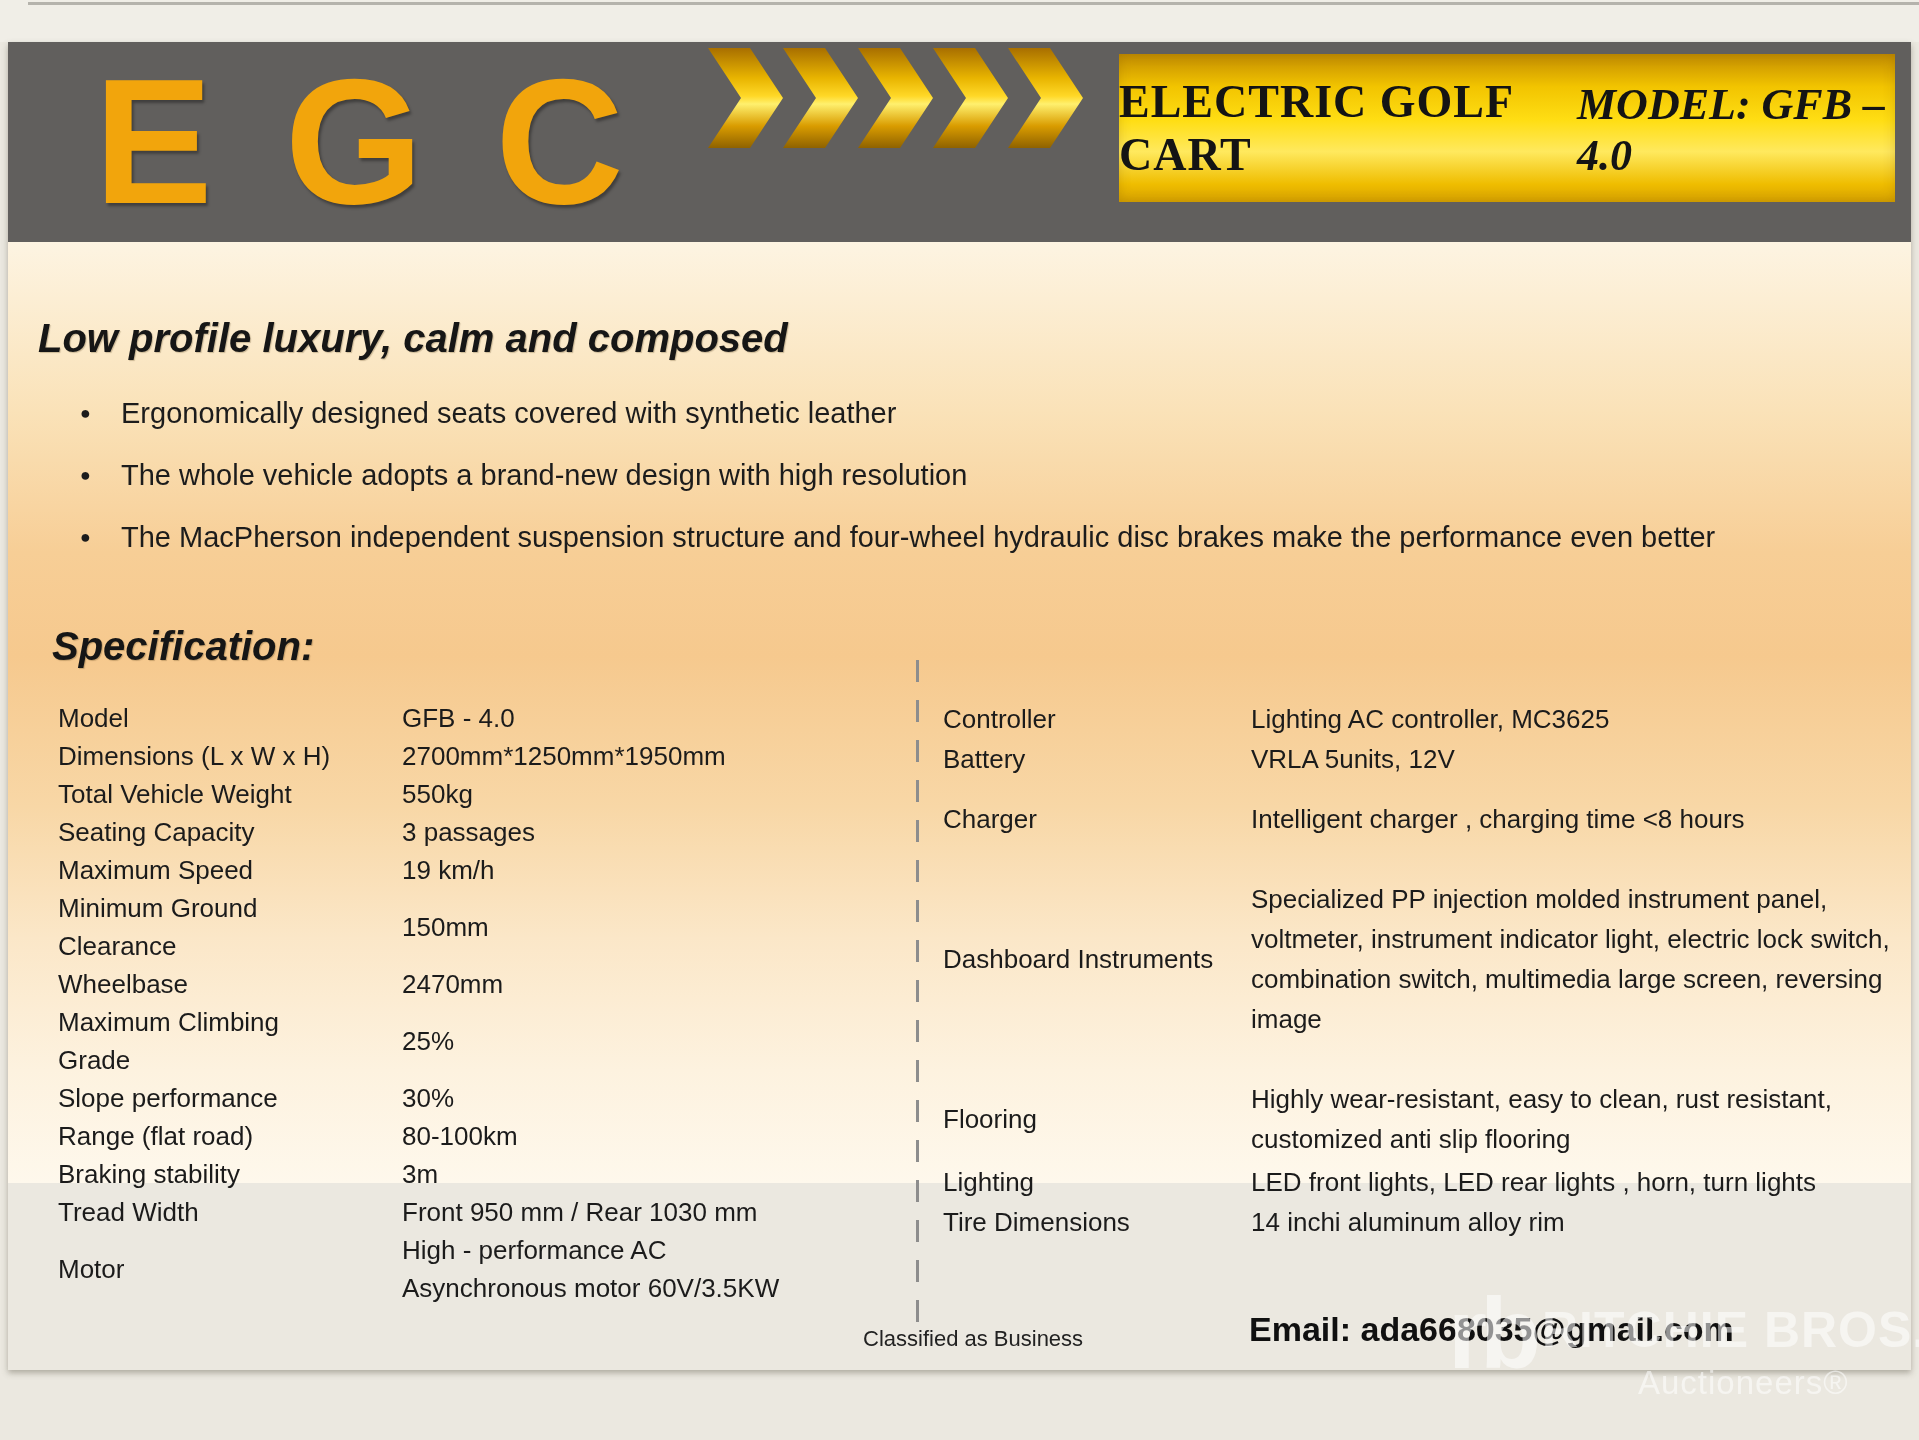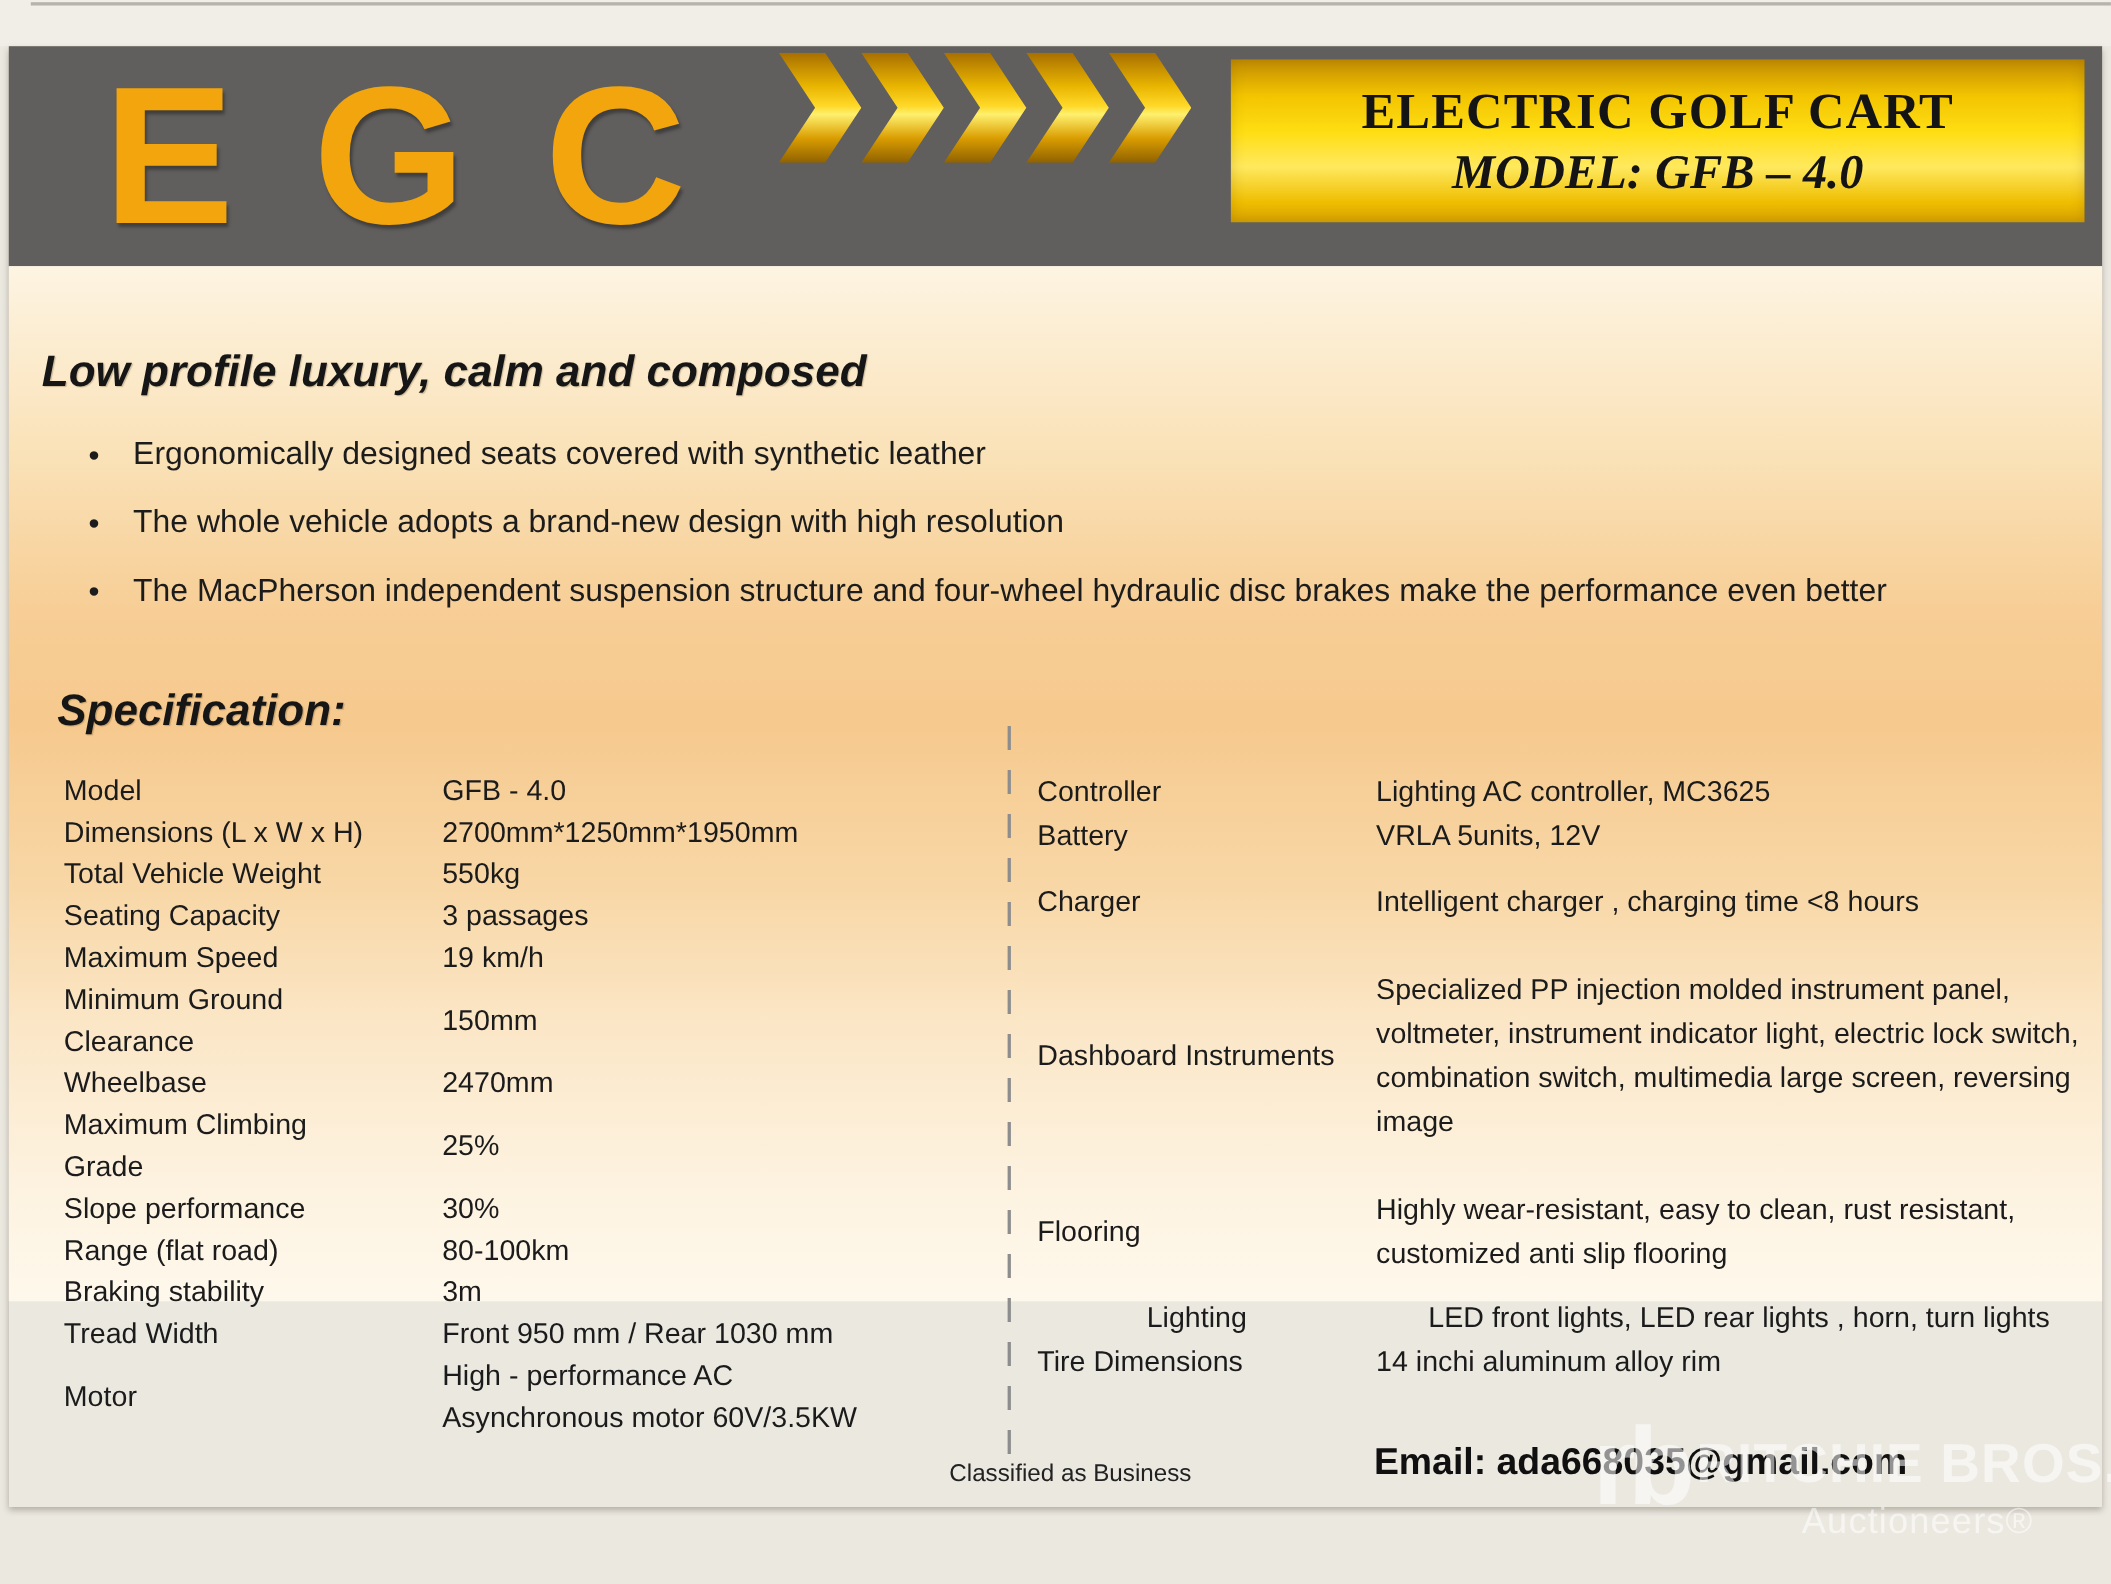--- a/index.html
+++ b/index.html
@@ -11,21 +11,21 @@
   
   .slide{position:absolute;left:8px;top:42px;width:1903px;height:1328px;
          box-shadow:0 3px 6px rgba(100,95,80,.45);}
   .slide-header{position:relative;height:200px;background:#615F5D;display:flex;}
   .logo-text{margin-left:86px;font-size:178px;font-weight:bold;color:#F2A50C;
              letter-spacing:72px;line-height:200px;white-space:nowrap;
              text-shadow:2px 3px 3px rgba(0,0,0,.35);}
   .chevrons{margin-left:12px;margin-top:6px;flex:none;}
   .badge{margin-left:auto;margin-right:16px;width:776px;height:148px;margin-top:12px;
          background:linear-gradient(180deg,#C28C00 0%,#F2C400 22%,#FFDE14 45%,#FFE95E 66%,#EFBD00 88%,#D7A300 100%);
-         display:flex;flex-direction:column;justify-content:center;align-items:center;
+         display:flex;flex-direction:row;justify-content:center;align-items:center;
          box-shadow:inset 0 0 12px rgba(120,80,0,.25);}
   .badge-line1{font-family:"Liberation Serif", serif;font-weight:bold;font-size:46px;color:#141414;letter-spacing:1px;}
   .badge-line2{font-family:"Liberation Serif", serif;font-weight:bold;font-style:italic;font-size:44px;color:#141414;margin-top:4px;}
 
   .slide-body{position:relative;height:941px;
       background:linear-gradient(180deg,#FDF4E2 0%, #FAE2B8 18%, #F7CE96 33%, #F6C98E 44%,
                                  #F8D7A6 60%, #FBE7C8 74%, #FDF2DF 88%, #FEF8EC 100%);}
   .tagline{position:absolute;left:30px;top:74px;font-size:40px;font-weight:bold;font-style:italic;
            color:#161616;text-shadow:1px 1px 1px rgba(60,40,0,.25);}
   ul.bullets{position:absolute;left:66px;top:140px;width:1800px;margin:0;padding:0;list-style:none;}
@@ -35,21 +35,21 @@
                 color:#161616;text-shadow:1px 1px 1px rgba(60,40,0,.25);}
 
   .spec-col{position:absolute;top:457px;}
   .colL{left:50px;width:790px;}
   .colR{left:935px;width:968px;}
   .srow{display:flex;align-items:center;line-height:40px;font-size:26px;color:#1b1b1b;}
   .colL .slabel{width:300px;flex:none;line-height:38px;}
   .colL .svalue{width:430px;margin-left:44px;line-height:38px;}
   .colR .slabel{width:290px;flex:none;white-space:nowrap;}
   .colR .svalue{width:660px;margin-left:18px;line-height:40px;}
-  .mt20{margin-top:20px;align-items:center;} .mt40{margin-top:40px;} .mt18{margin-top:18px;text-align:center;}
+  .mt20{margin-top:20px;align-items:center;} .mt40{margin-top:40px;} .mt18{margin-top:3px;}
 
   .divider{position:absolute;left:908px;top:418px;width:3px;height:668px;
            background:repeating-linear-gradient(to bottom,#8D8D8D 0 22px, transparent 22px 40px);}
 
   .classification{position:absolute;left:855px;top:1084px;font-size:22px;color:#222;}
   .email{position:absolute;left:1241px;top:1068px;font-size:34px;font-weight:bold;color:#101010;z-index:2;}
 
   .watermark{position:absolute;left:1448px;top:1288px;z-index:5;display:flex;align-items:flex-start;
              color:rgba(255,255,255,0.55);pointer-events:none;}
   .wm-logo{font-size:100px;font-weight:bold;letter-spacing:-7px;line-height:90px;}

